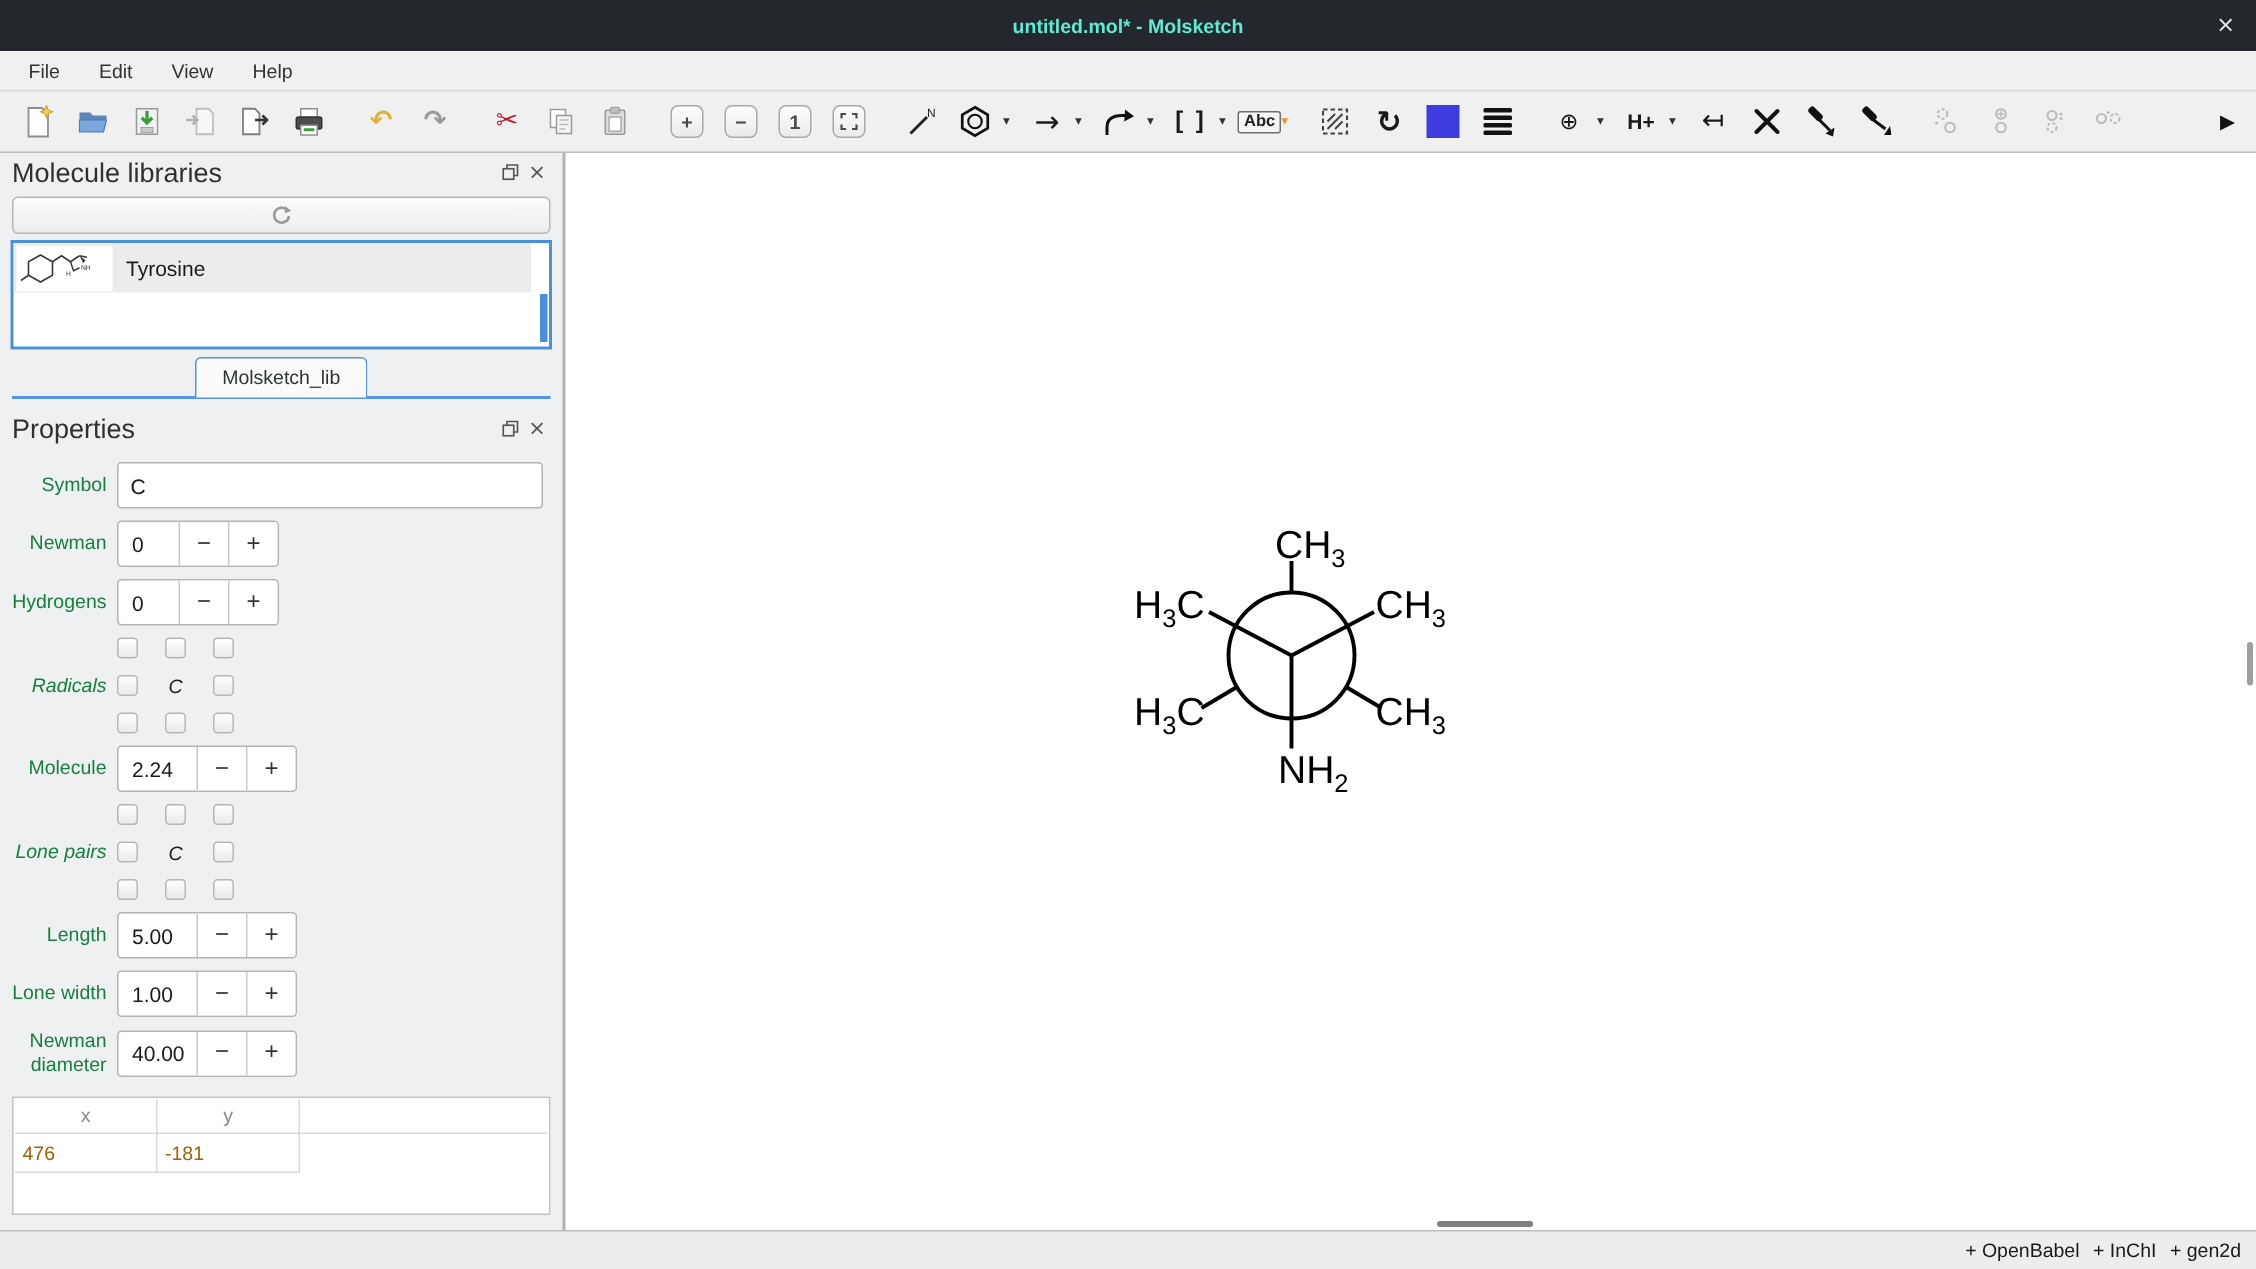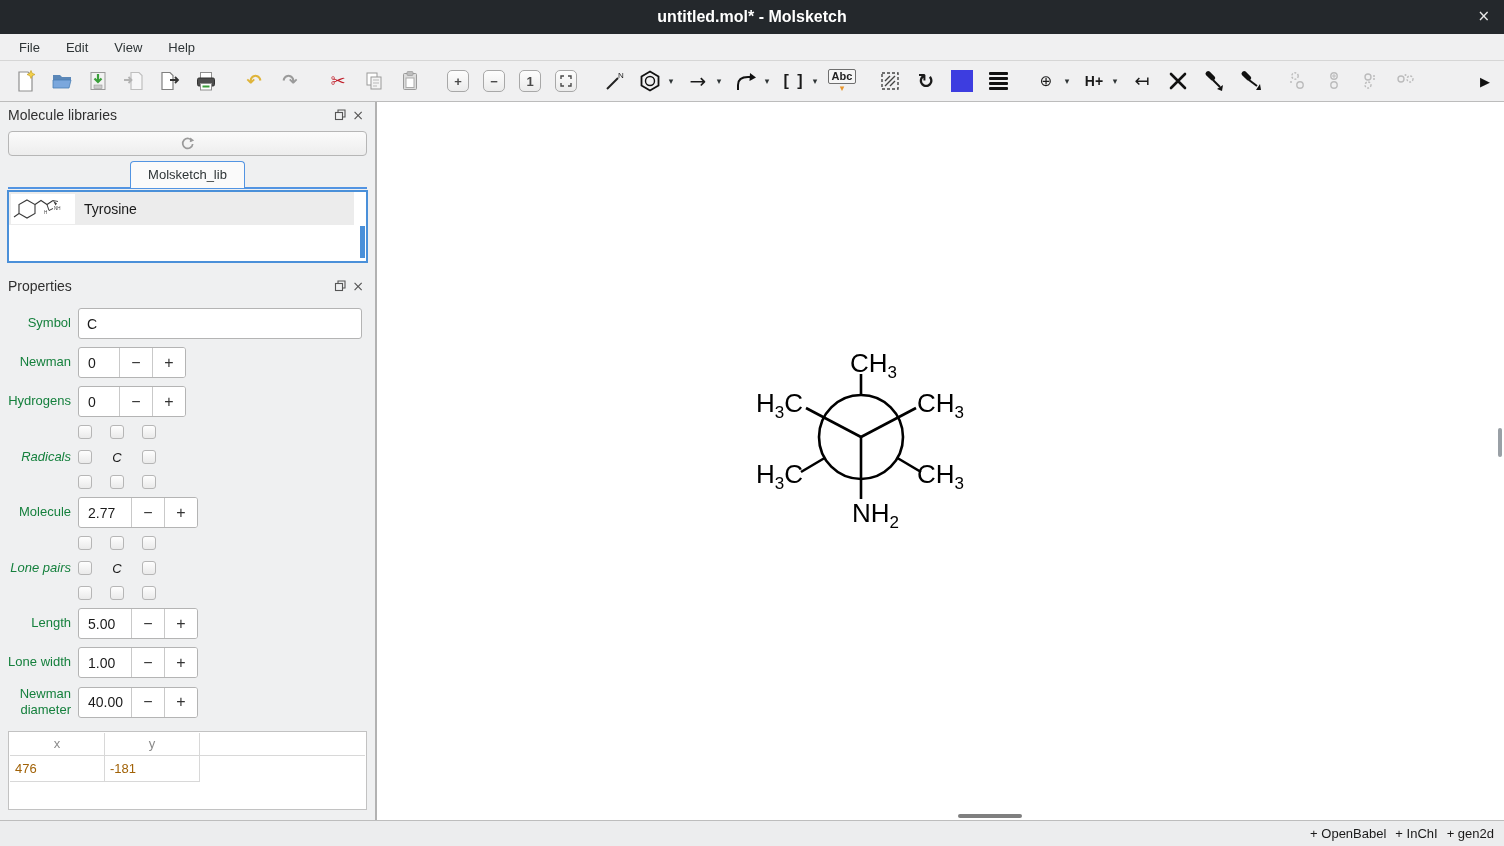--- a/index.html
+++ b/index.html
@@ -2,53 +2,53 @@
 <html><head>
 <meta charset="utf-8">
 <style>
   * { margin:0; padding:0; box-sizing:border-box; }
   html,body { width:1504px; height:846px; overflow:hidden; }
   body { font-family:"Liberation Sans", sans-serif; font-size:13px; color:#2e3436; background:#eff0f1; position:relative; }
   .icon-font { font-family:"DejaVu Sans", sans-serif; }
 
   
   #titlebar { position:absolute; left:0; top:0; width:1504px; height:34px; background:#24282c; display:flex; align-items:center; justify-content:center; }
-  #titlebar .title { color:#ffffff; font-weight:bold; font-size:16px; }
+  #titlebar .title { color:#5eead4; font-weight:bold; font-size:13px; }
   #titlebar .win-close { position:absolute; right:14px; top:7px; color:#e8e8e8; font-size:15px; cursor:default; }
 
   
   #menubar { position:absolute; left:0; top:34px; width:1504px; height:27px; background:#f0f0f1; border-bottom:1px solid #d6d6d6; display:flex; align-items:center; padding-left:6px; }
   #menubar .menu-item { padding:4px 13px; font-size:13px; }
 
   
   #toolbar { position:absolute; left:0; top:61px; width:1504px; height:41px; background:#f0f0f1; border-bottom:1px solid #bcbcbc; display:flex; align-items:center; padding:0 8px; }
   .ti { width:26px; height:26px; display:flex; align-items:center; justify-content:center; flex:none; margin:0 5px; position:relative; }
   .tgap { width:12px; flex:none; }
   .caret { width:12px; flex:none; margin-left:-3px; margin-right:3px; font-size:9px; color:#2e3436; text-align:center; font-family:"DejaVu Sans", sans-serif; }
   .glyph { font-family:"DejaVu Sans", sans-serif; font-size:18px; line-height:1; color:#1a1a1a; }
   .glyph.sm { font-size:15px; }
   .gold { color:#dfb43a; font-weight:bold; }
   .gray { color:#9a9a9a; font-weight:bold; }
   .red  { color:#c01c28; }
   .zbtn { width:22px; height:22px; border:1px solid #a8a8a8; border-radius:5px; background:linear-gradient(#fdfdfd,#ebebeb); display:flex; align-items:center; justify-content:center; font-size:13px; color:#4a4a4a; font-weight:bold; }
   .swatch { width:22px; height:22px; }
   .lw-bars { display:flex; flex-direction:column; gap:2px; }
   .lw-bars i { display:block; width:19px; height:3px; background:#111; border-radius:1px; }
-  .abc-tool { display:flex; flex-direction:column; align-items:center; line-height:1; }
+  .abc-tool { display:flex; flex-direction:row; align-items:center; line-height:1; }
   .abc-tool .abc-box { border:1px solid #6f6f6f; border-radius:2px; background:#f6f6f6; padding:1px 3px; font-size:11px; font-weight:bold; color:#222; }
   .abc-tool .abc-caret { color:#e8962e; font-size:9px; margin-top:0px; font-family:"DejaVu Sans", sans-serif; }
   .hplus { font-size:14px; font-weight:bold; color:#1a1a1a; }
   .brk { font-size:16px; font-weight:bold; color:#1a1a1a; letter-spacing:2px; }
   .disabled { opacity:0.5; }
   #tb-expander { margin-left:auto; margin-right:6px; font-size:13px; color:#111; }
 
   
   #dock { position:absolute; left:0; top:102px; width:376px; bottom:26px; background:#eff0f1; border-right:1px solid #b2b2b2; }
   .panel-titlebar { height:24px; display:flex; align-items:center; padding:0 8px; }
-  .panel-titlebar .ptitle { flex:1; font-size:14px; color:#303030; }
+  .panel-titlebar .ptitle { flex:1; font-size:18px; color:#303030; }
   .panel-titlebar .pbtn { width:18px; height:16px; display:flex; align-items:center; justify-content:center; color:#555; }
   .panel-close { font-size:14px; font-family:"DejaVu Sans", sans-serif; }
 
   #lib-panel { position:absolute; left:0; top:1px; width:375px; height:163px; }
   #lib-refresh { margin:4px 8px 4px 8px; height:25px; border:1px solid #b6b6b6; border-radius:4px; background:linear-gradient(#fbfbfb,#ededed); display:flex; align-items:center; justify-content:center; }
   #lib-tabbar { display:flex; justify-content:center; border-bottom:2px solid #5294e2; margin:4px 8px 0 8px; height:29px; align-items:flex-end; }
   #lib-tab { border:1px solid #5294e2; border-bottom:none; background:#fafafa; border-radius:4px 4px 0 0; padding:5px 17px 6px 17px; font-size:13px; margin-bottom:0px; position:relative; top:1px; }
   #lib-list { margin:1px 7px 0 7px; height:73px; border:2px solid #4a90d9; background:#ffffff; position:relative; overflow:hidden; }
   .lib-item { display:flex; align-items:center; gap:9px; height:33px; background:#ececec; padding:1px 2px; width:345px; }
   .lib-thumb { width:64px; height:30px; background:#ffffff; flex:none; }
@@ -333,40 +333,40 @@
         </svg>
       </span>
       <span class="pbtn panel-close">×</span>
     </div>
     <div id="lib-refresh">
       <svg width="15" height="15" viewBox="0 0 15 15">
         <path d="M12.2 5.2A5 5 0 1 0 12.7 8" fill="none" stroke="#9a9a9a" stroke-width="1.7"></path>
         <polygon points="10.2,1.5 14.2,4.5 9.8,6.2" fill="#9a9a9a"></polygon>
       </svg>
     </div>
-    <div id="lib-tabbar">
-      <span id="lib-tab">Molsketch_lib</span>
-    </div>
     <div id="lib-list">
       <div class="lib-item">
         <span class="lib-thumb">
           <svg width="64" height="30" viewBox="0 0 64 30">
             <polygon points="16,6 24,10.5 24,19.5 16,24 8,19.5 8,10.5" fill="none" stroke="#3a3a3a" stroke-width="1.1"></polygon>
             <path d="M8 19.5L3 23M24 10.5l6-4 6 4 6-4" fill="none" stroke="#3a3a3a" stroke-width="1.1"></path>
             <path d="M36 10.5l2 6 4-2" fill="none" stroke="#3a3a3a" stroke-width="1"></path>
             <polygon points="42,6.5 46,9.5 44.5,11.5" fill="#3a3a3a"></polygon>
             <path d="M42 6.5l5 1" stroke="#3a3a3a" stroke-width="0.9"></path>
             <text x="33" y="20" font-size="4.5" fill="#3a3a3a" font-family="Liberation Sans,sans-serif">H</text>
             <text x="43" y="16" font-size="4.5" fill="#3a3a3a" font-family="Liberation Sans,sans-serif">NH</text>
           </svg>
         </span>
         <span class="lib-item-label">Tyrosine</span>
       </div>
       <div id="lib-vscroll"></div>
     </div>
+    <div id="lib-tabbar">
+      <span id="lib-tab">Molsketch_lib</span>
+    </div>
   </div>
 
   <div id="prop-panel">
     <div class="panel-titlebar">
       <span class="ptitle">Properties</span>
       <span class="pbtn">
         <svg width="12" height="12" viewBox="0 0 12 12">
           <rect x="1.5" y="3.5" width="7" height="7" fill="none" stroke="#555" stroke-width="1.1"></rect>
           <path d="M4 3.5V1h7v7H8.5" fill="none" stroke="#555" stroke-width="1.1"></path>
         </svg>
@@ -409,21 +409,21 @@
           <span class="cb"></span>
           <span class="cb"></span>
           <span class="cb"></span>
           <span class="cb"></span>
         </div>
       </div>
 
       <div class="prow">
         <label class="plabel">Molecule</label>
         <div class="spin">
-          <div class="spin-val">2.77</div>
+          <div class="spin-val">2.24</div>
           <div class="spin-btn">−</div>
           <div class="spin-btn">+</div>
         </div>
       </div>
 
       <div class="prow grid-row">
         <label class="plabel">Lone pairs</label>
         <div class="cbgrid">
           <span class="cb"></span>
           <span class="cb"></span>

